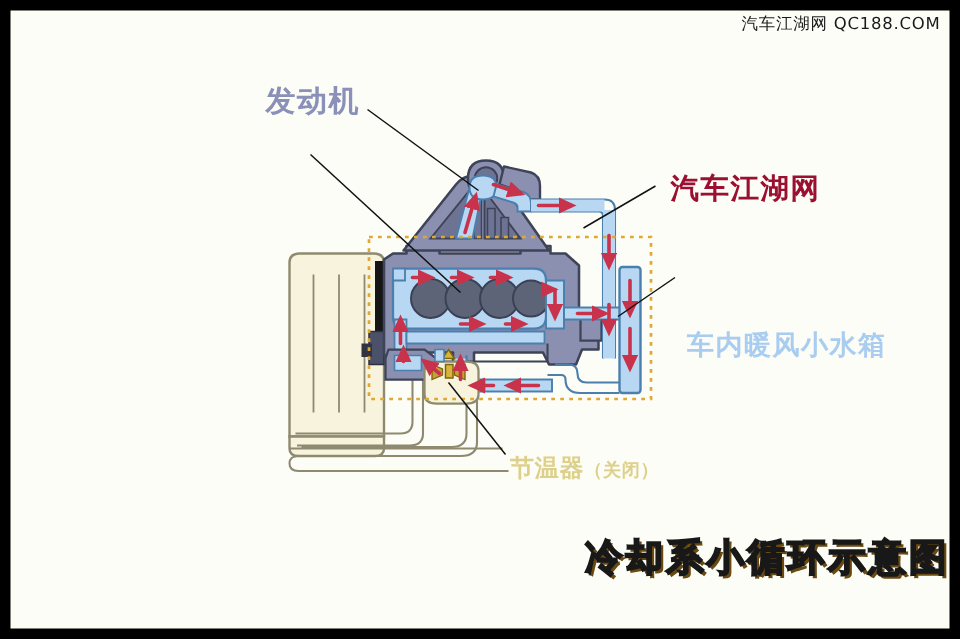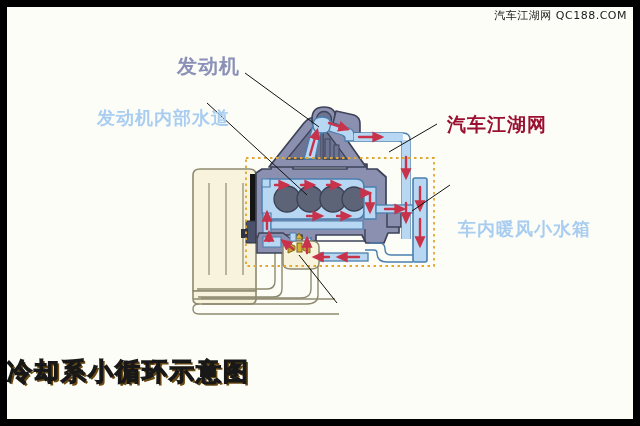--- a/index.html
+++ b/index.html
@@ -36,21 +36,21 @@
     color: #1a1a1a;
     letter-spacing: 0.5px;
     white-space: nowrap;
     font-family: "DejaVu Sans", "Liberation Sans", sans-serif;
   }
   .label {
     position: absolute;
     white-space: nowrap;
     font-weight: bold;
     line-height: 1;
-    font-family: Liberation Mono, monospace;
+    font-family: Liberation Serif, serif;
   }
   #label-engine {
     left: 170px; top: 51px;
     font-size: 20px;
     color: #8a90b8;
     letter-spacing: 1px;
   }
   #label-water-jacket {
     left: 90px; top: 103px;
     font-size: 18px;
@@ -76,21 +76,21 @@
     color: #ddd08a;
     letter-spacing: 0.5px;
   }
   #label-thermostat .sub {
     font-size: 12px;
   }
   #title {
     position: absolute;
     left: 0; right: 0;
     top: 348px;
-    text-align: left;
+    text-align: right;
     font-size: 25px;
     font-weight: bold;
     letter-spacing: 2px;
     color: #f0a018;
     font-family: "DejaVu Sans", "Liberation Sans", sans-serif;
     -webkit-text-stroke: 1.2px #181818;
     text-shadow: 2px 2px 0 #6b4a10;
   }
   svg.art {
     position: absolute;
@@ -271,23 +271,25 @@
         <line x1="238" y1="66" x2="312" y2="120"></line>
         <line x1="200" y1="96" x2="300" y2="188"></line>
         <line x1="430" y1="117" x2="382" y2="145"></line>
         <line x1="443" y1="178" x2="405" y2="204"></line>
         <line x1="330" y1="296" x2="292" y2="248"></line>
       </g>
     </svg>
 
     <div class="label" id="label-engine">发动机</div>
 
-    <div class="label" id="label-water-jacket">发动机内部水道</div>
 
     <div class="label" id="label-flow">汽车江湖网</div>
 
     <div class="label" id="label-heater-core">车内暖风小水箱</div>
 
+    <div class="label" id="label-thermostat">
+      <span>节温器</span><span class="sub">（关闭）</span>
+    </div>
 
     <div id="title">冷却系小循环示意图</div>
 
   </div>
 </div>
 
 </body></html>

